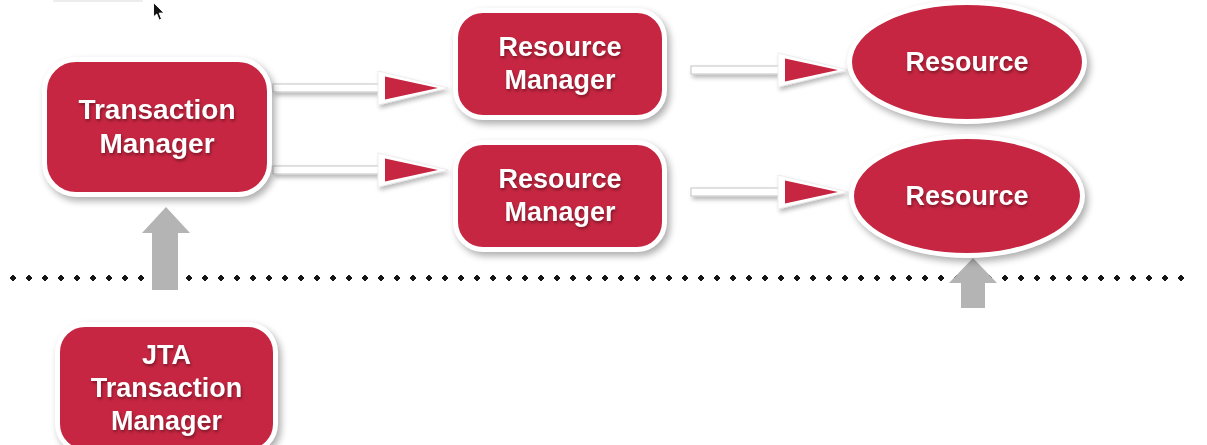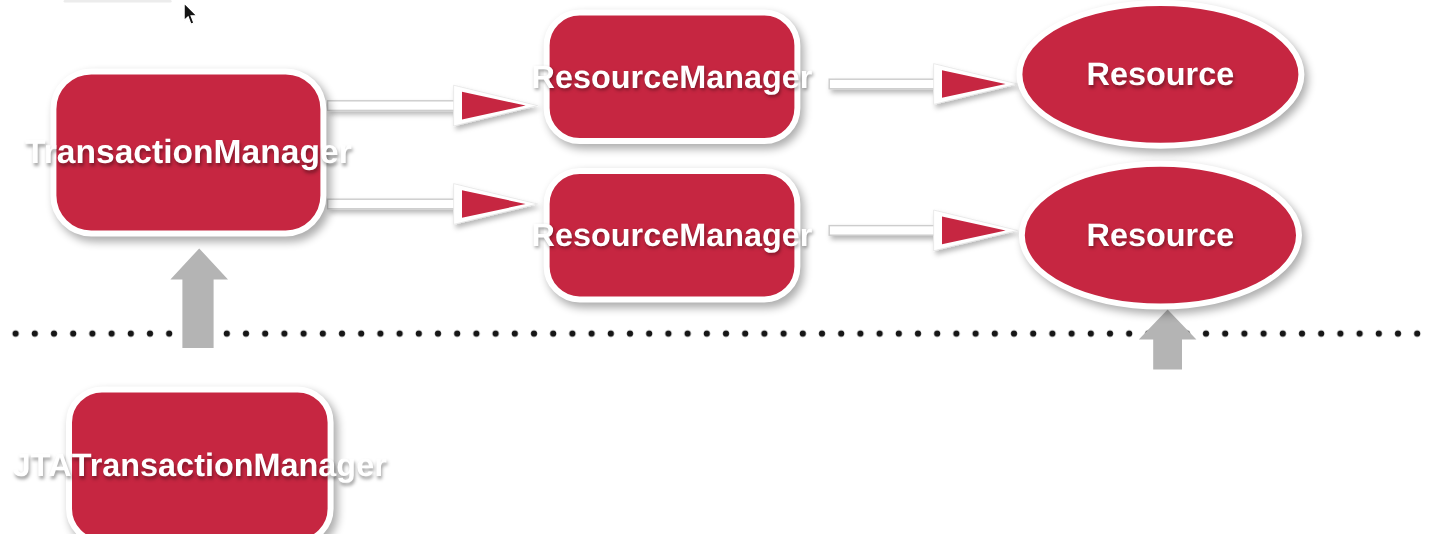--- a/index.html
+++ b/index.html
@@ -17,21 +17,21 @@
     font-family:"Liberation Sans", sans-serif;
   }
   .node{
     position:absolute;
     background:var(--shape-red);
     border:5px solid #fff;
     box-sizing:border-box;
     box-shadow:3px 4px 7px rgba(0,0,0,.32);
     color:var(--label-text);
     font-weight:bold;
-    display:flex;flex-direction:row;
+    display:flex;flex-direction:column;
     align-items:center;justify-content:center;
     text-align:center;
     text-shadow:1px 2px 3px rgba(0,0,0,.38);
   }
   .node .line{display:block;}
   .rect{border-radius:30px;}
   .ellipse{border-radius:50%;}
 
   .tm   {left:42px;  top:57px;  width:230px; height:140px; border-radius:34px; font-size:28px; line-height:34px;}
   .rm1  {left:453px; top:8px;   width:214px; height:112px; font-size:27px; line-height:33px;}

